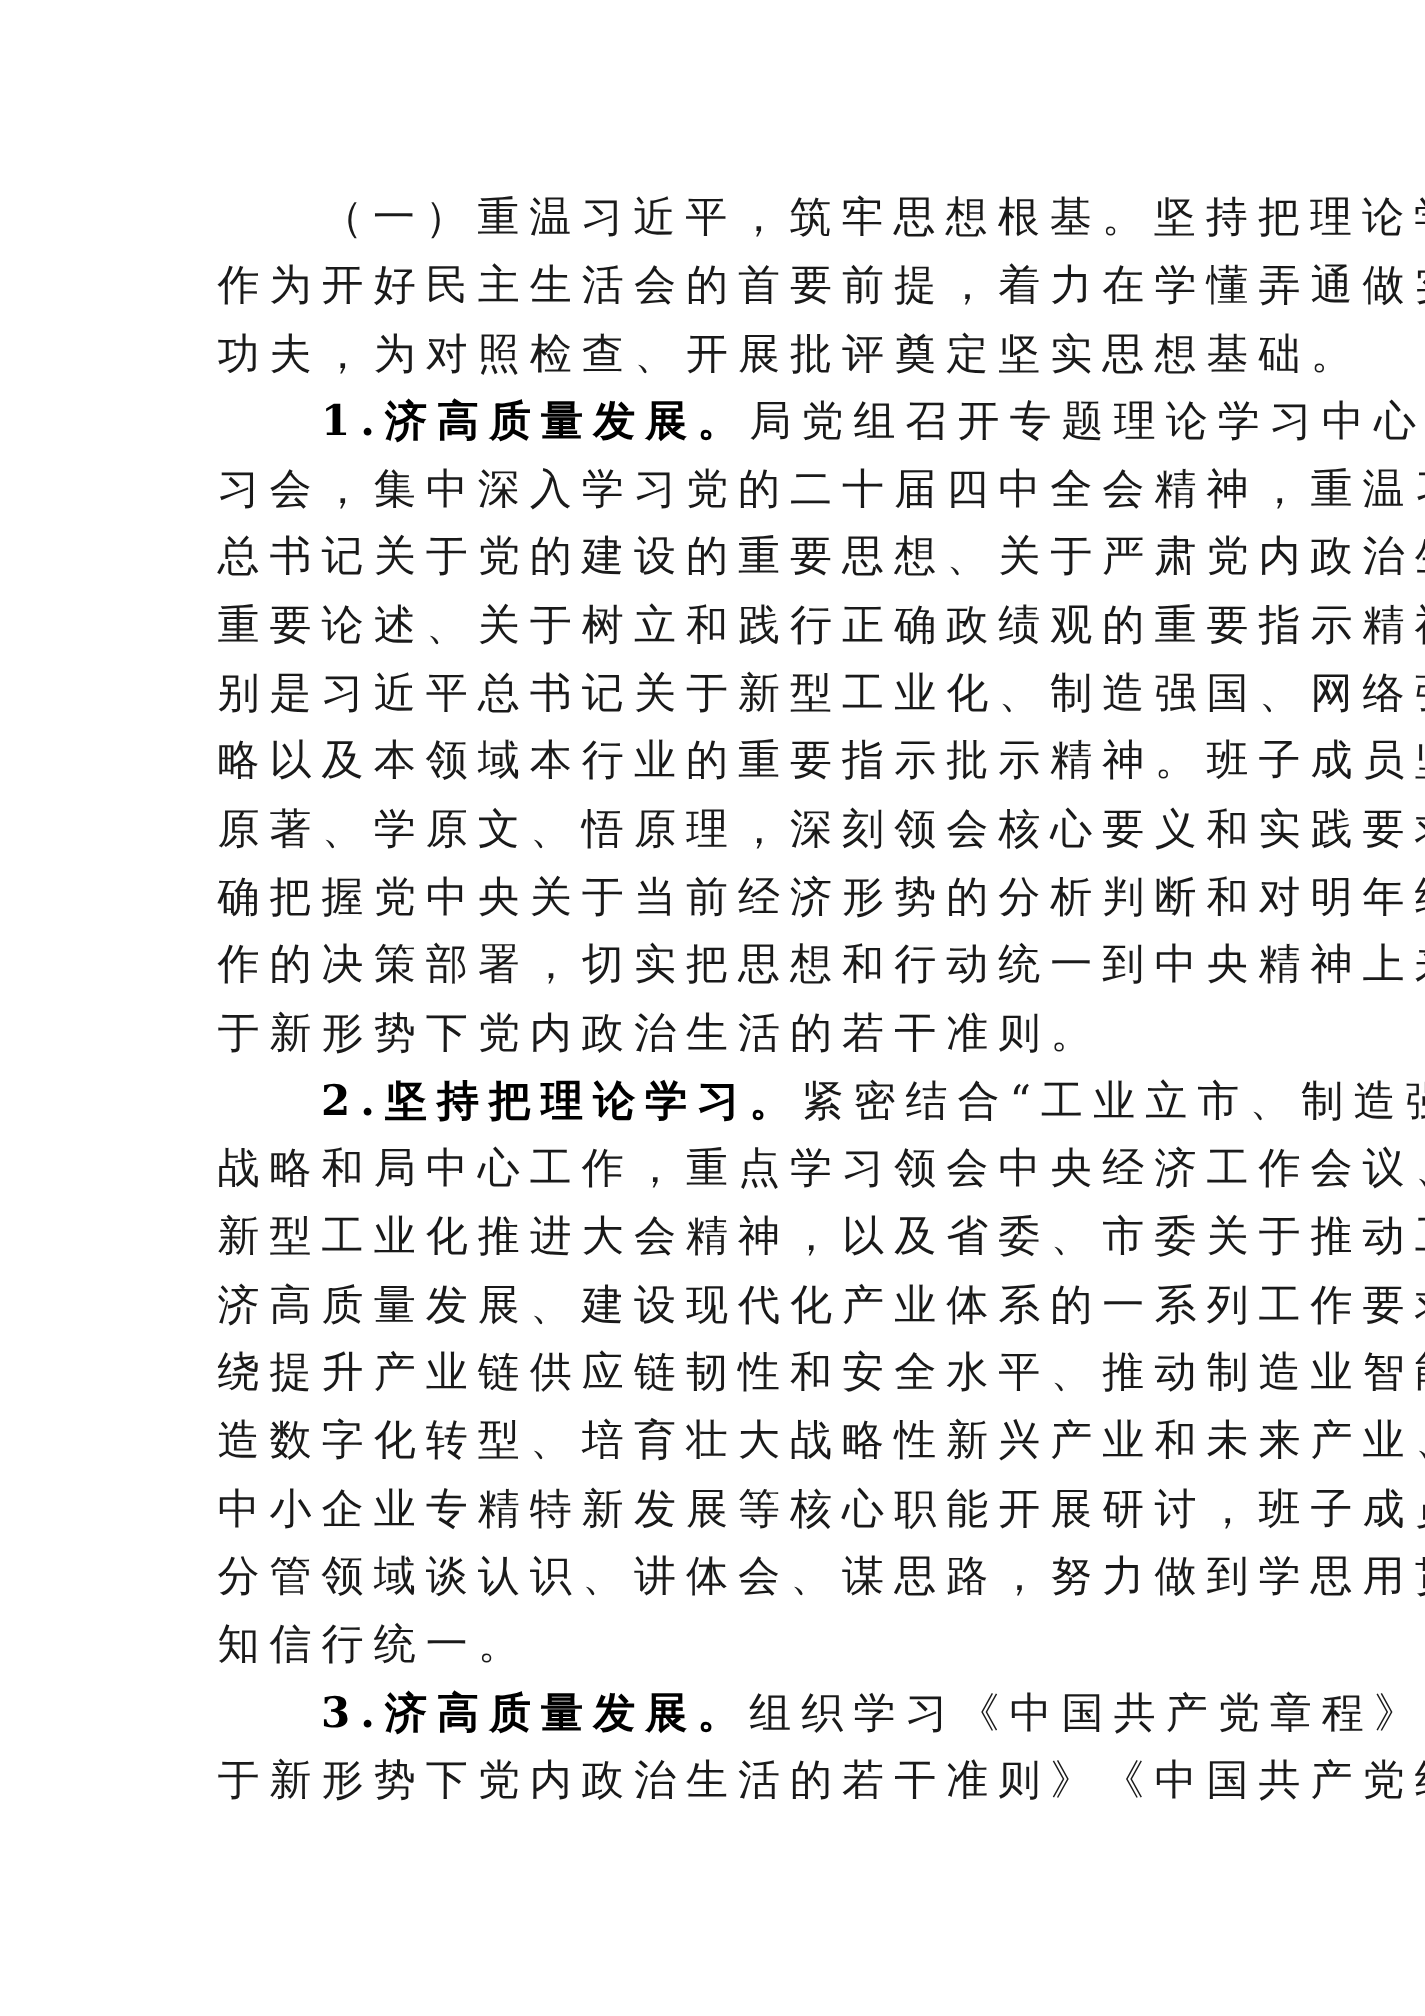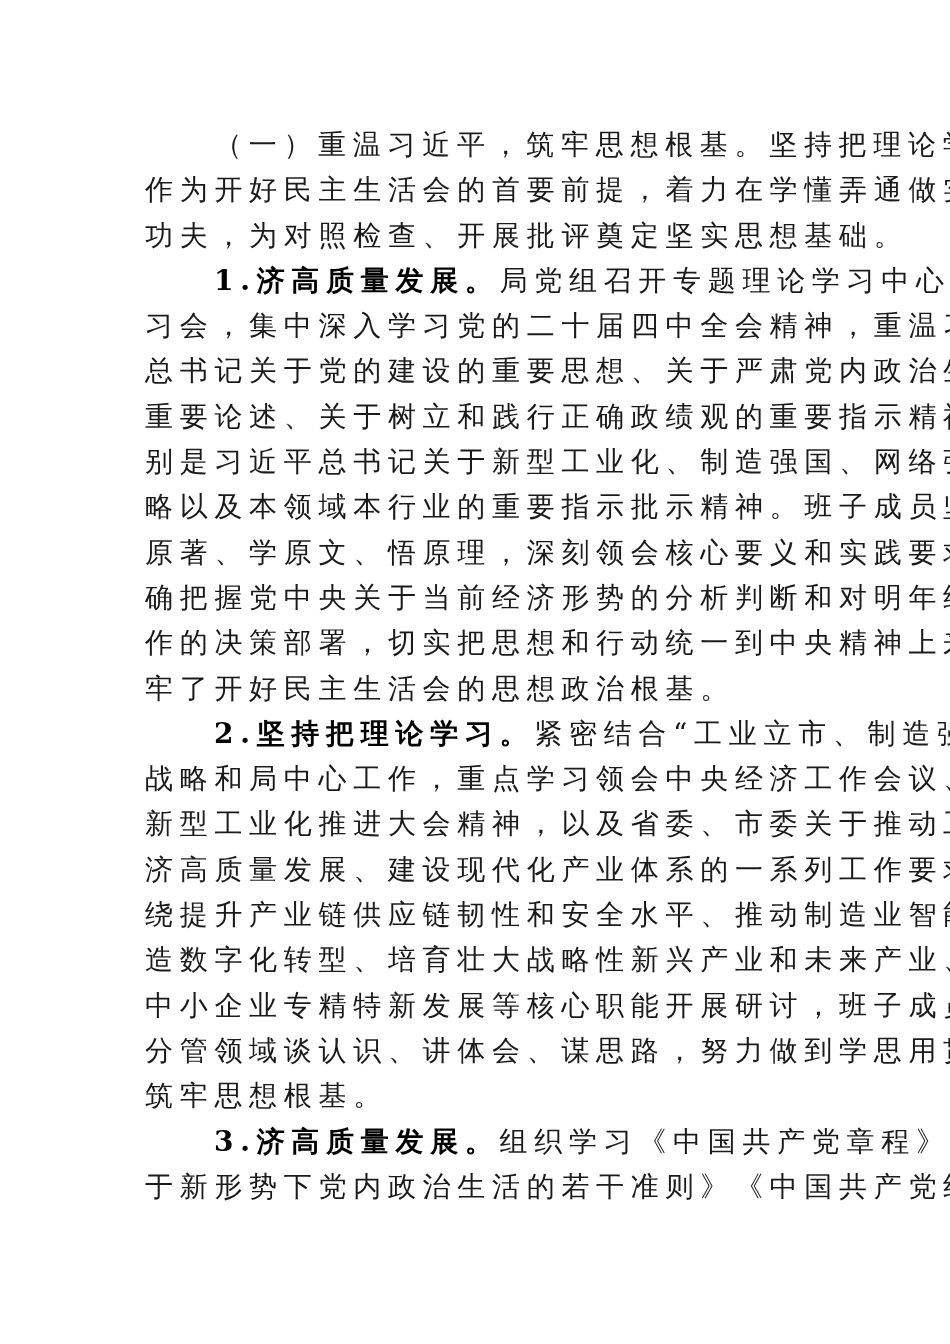--- a/index.html
+++ b/index.html
@@ -52,32 +52,32 @@
     <span class="heading-bold">1.</span><span class="heading-bold">济高质量发展。</span><span>局党组召开专题理论学习中心组学</span>
   </div>
   <div class="line">习会，集中深入学习党的二十届四中全会精神，重温习近平</div>
   <div class="line">总书记关于党的建设的重要思想、关于严肃党内政治生活的</div>
   <div class="line">重要论述、关于树立和践行正确政绩观的重要指示精神，特</div>
   <div class="line">别是习近平总书记关于新型工业化、制造强国、网络强国战</div>
   <div class="line">略以及本领域本行业的重要指示批示精神。班子成员坚持读</div>
   <div class="line">原著、学原文、悟原理，深刻领会核心要义和实践要求，准</div>
   <div class="line">确把握党中央关于当前经济形势的分析判断和对明年经济工</div>
   <div class="line">作的决策部署，切实把思想和行动统一到中央精神上来，打</div>
-  <div class="line">牢了开好民主生活会的思想政治根基。</div>
+  <div class="line">于新形势下党内政治生活的若干准则。</div>
 
   <div class="line indent">
     <span class="heading-bold">2.</span><span class="heading-bold">坚持把理论学习。</span><span>紧密结合“工业立市、制造强市”</span>
   </div>
   <div class="line">战略和局中心工作，重点学习领会中央经济工作会议、全国</div>
   <div class="line">新型工业化推进大会精神，以及省委、市委关于推动工业经</div>
   <div class="line">济高质量发展、建设现代化产业体系的一系列工作要求。围</div>
   <div class="line">绕提升产业链供应链韧性和安全水平、推动制造业智能化改</div>
   <div class="line">造数字化转型、培育壮大战略性新兴产业和未来产业、促进</div>
   <div class="line">中小企业专精特新发展等核心职能开展研讨，班子成员结合</div>
   <div class="line">分管领域谈认识、讲体会、谋思路，努力做到学思用贯通、</div>
-  <div class="line">筑牢思想根基。</div>
+  <div class="line">知信行统一。</div>
 
   <div class="line indent">
     <span class="heading-bold">3.</span><span class="heading-bold">济高质量发展。</span><span>组织学习《中国共产党章程》《关</span>
   </div>
   <div class="line">于新形势下党内政治生活的若干准则》《中国共产党纪律处</div>
 
 </div>
 
 </body></html>

